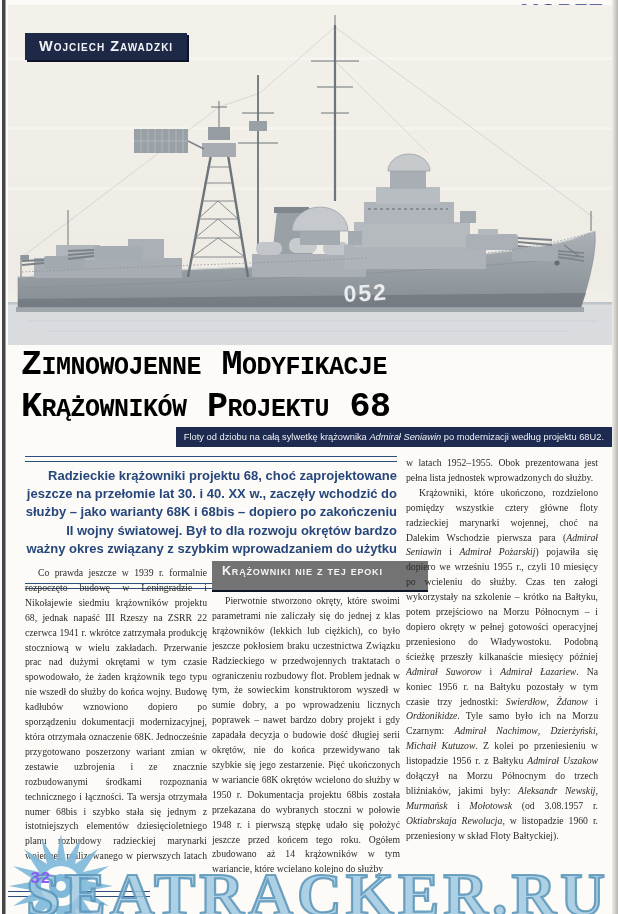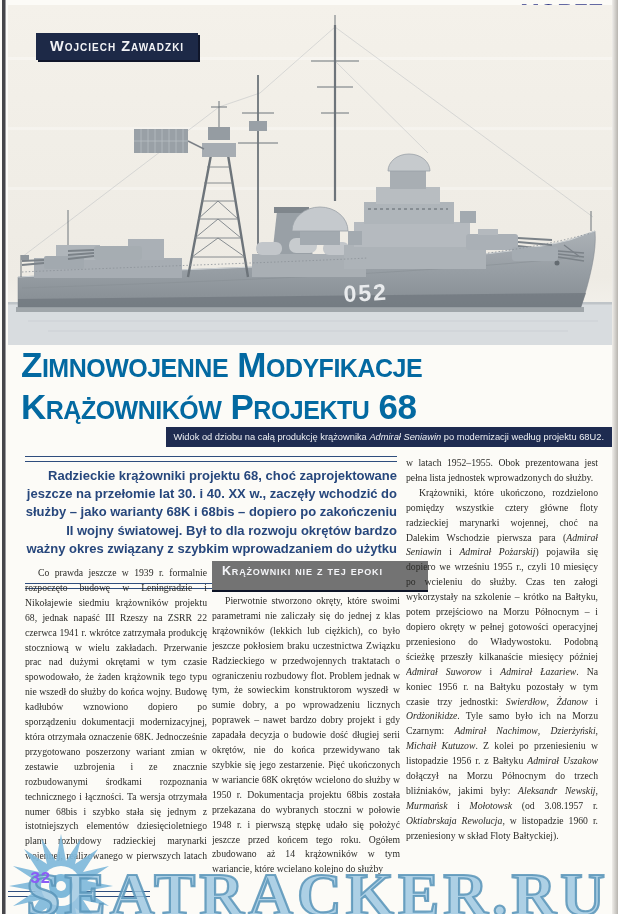--- a/index.html
+++ b/index.html
@@ -16,32 +16,32 @@
 
   
   .logo { position:absolute; right:16px; top:2px; text-align:center; transform:skewX(-6deg); }
   .logo-title { font-family:"Liberation Sans",sans-serif; font-weight:900; font-size:23px;
                 line-height:21px; letter-spacing:0px; color:#323a86;
                 text-shadow:1.5px 1.5px 0 #b3303c; }
   .logo-sub { font-family:"Liberation Sans",sans-serif; font-weight:700; font-size:7.5px;
               letter-spacing:1px; color:#b3303c; text-shadow:0.6px 0.6px 0 #323a86; }
 
   
-  .byline { position:absolute; left:36px; top:33px; background:#1d2947; color:#f2f3f6;
+  .byline { position:absolute; left:25px; top:33px; background:#1d2947; color:#f2f3f6;
             font-family:"Liberation Sans",sans-serif; font-variant:small-caps; font-weight:700;
             font-size:14.5px; letter-spacing:1px; padding:5px 14px 6px 14px;
             box-shadow:2px 2px 0 #10162a; }
 
   
   .photo { position:absolute; left:8px; top:5px; width:604px; height:340px; }
 
   
   .headline { position:absolute; left:21px; top:344px; width:582px;
-              font-family:Liberation Sans, sans-serif; font-weight:700;
-              font-variant:small-caps; color:#0369a1; font-size:35px; line-height:42px;
+              font-family:Liberation Mono, monospace; font-weight:700;
+              font-variant:small-caps; color:#000000; font-size:35px; line-height:42px;
               letter-spacing:-0.5px; }
 
   
   .caption { position:absolute; right:6px; top:427px; background:#1e2b50; color:#eef0f4;
              font-family:"Liberation Sans",sans-serif; font-size:9.3px; line-height:12px;
              padding:4px 8px; white-space:nowrap; }
   .caption i { font-style:italic; }
 
   
   .lead-wrap { position:absolute; left:25px; top:456px; width:372px; }
@@ -193,21 +193,21 @@
     </svg>
   </div>
 
   <div class="byline">Wojciech Zawadzki</div>
 
   <div class="headline">
     <div>Zimnowojenne Modyfikacje</div>
     <div>Krążowników Projektu 68</div>
   </div>
 
-  <div class="caption"><span>Widok od dziobu na całą produkcję krążownika </span><i>Admirał Seniawin</i><span> po modernizacji według projektu 68U2.</span></div>
+  <div class="caption"><span>Floty od dziobu na całą sylwetkę krążownika </span><i>Admirał Seniawin</i><span> po modernizacji według projektu 68U2.</span></div>
 
   <div class="lead-wrap">
     <div class="dbl-rule"></div>
     <div class="lead">Radzieckie krążowniki projektu 68, choć zaprojektowane jeszcze na przełomie lat 30. i 40. XX w., zaczęły wchodzić do służby – jako warianty 68K i 68bis – dopiero po zakończeniu II wojny światowej. Był to dla rozwoju okrętów bardzo ważny okres związany z szybkim wprowadzaniem do użytku wielu nowych technologii.</div>
     <div class="dbl-rule"></div>
   </div>
 
   <div class="col col-left">
     <p class="indent">Co prawda jeszcze w 1939 r. formalnie rozpoczęto budowę w Leningradzie i Nikołajewie siedmiu krążowników projektu 68, jednak napaść III Rzeszy na ZSRR 22 czerwca 1941 r. wkrótce zatrzymała produkcję stoczniową w wielu zakładach. Przerwanie prac nad dużymi okrętami w tym czasie spowodowało, że żaden krążownik tego typu nie wszedł do służby do końca wojny. Budowę kadłubów wznowiono dopiero po sporządzeniu dokumentacji modernizacyjnej, która otrzymała oznaczenie 68K. Jednocześnie przygotowano poszerzony wariant zmian w zestawie uzbrojenia i ze znacznie rozbudowanymi środkami rozpoznania technicznego i łączności. Ta wersja otrzymała numer 68bis i szybko stała się jednym z istotniejszych elementów dziesięcioletniego planu rozbudowy radzieckiej marynarki wojennej, realizowanego w pierwszych latach po zakończeniu II wojny światowej.</p>
   </div>

